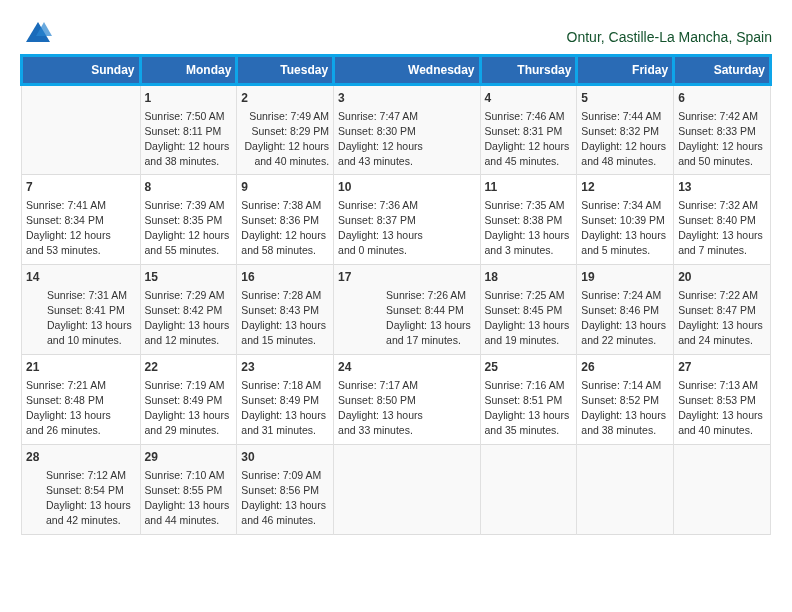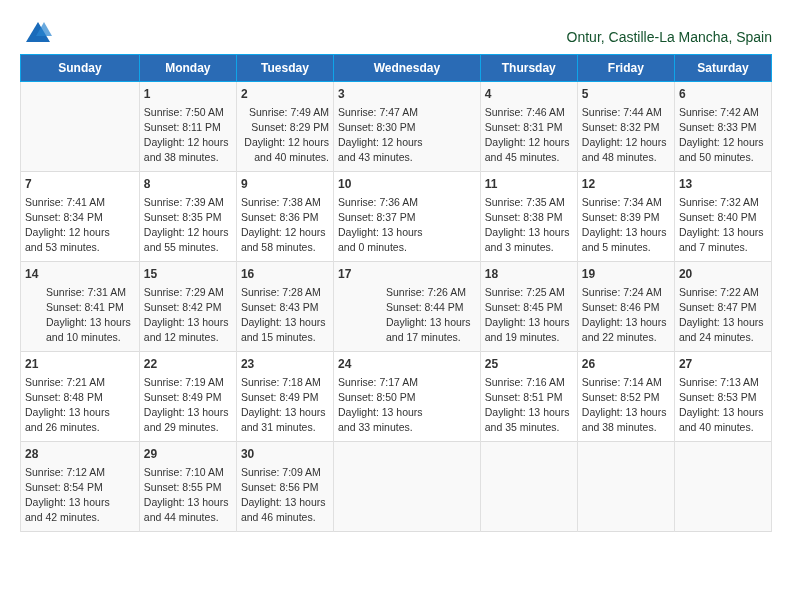--- a/index.html
+++ b/index.html
@@ -52,24 +52,24 @@
       width: 100%;
       border-collapse: collapse;
       font-size: 11px;
     }
     thead tr {
       background-color: #2a6bb5;
       color: #fff;
     }
     thead th {
       padding: 6px 4px;
-      text-align: center;
+      text-align: right;
       font-size: 12px;
       font-weight: bold;
-      border: 1px solid #0ea5e9;
+      border: 3px solid #0ea5e9;
     }
     tbody tr {
       border-bottom: 1px solid #ddd;
     }
     tbody tr:nth-child(odd) {
       background-color: #f9f9f9;
     }
     tbody tr:nth-child(even) {
       background-color: #fff;
     }
@@ -202,21 +202,21 @@
         <td>
           <span class="day-number">11</span>
           <div class="day-info" style="white-space: pre-line;">Sunrise: 7:35 AM
 Sunset: 8:38 PM
 Daylight: 13 hours
 and 3 minutes.</div>
         </td>
         <td>
           <span class="day-number">12</span>
           <div class="day-info" style="white-space: pre-line;">Sunrise: 7:34 AM
-Sunset: 8:39 PM
+Sunset: 10:39 PM
 Daylight: 13 hours
 and 5 minutes.</div>
         </td>
         <td>
           <span class="day-number">13</span>
           <div class="day-info" style="white-space: pre-line;">Sunrise: 7:32 AM
 Sunset: 8:40 PM
 Daylight: 13 hours
 and 7 minutes.</div>
         </td>
@@ -319,21 +319,21 @@
           <span class="day-number">27</span>
           <div class="day-info" style="white-space: pre-line;">Sunrise: 7:13 AM
 Sunset: 8:53 PM
 Daylight: 13 hours
 and 40 minutes.</div>
         </td>
       </tr>
       <tr>
         <td>
           <span class="day-number">28</span>
-          <div class="day-info" style="white-space: pre-line;">Sunrise: 7:12 AM
+          <div class="day-info" style="white-space: pre-line; margin-left: 20px;">Sunrise: 7:12 AM
 Sunset: 8:54 PM
 Daylight: 13 hours
 and 42 minutes.</div>
         </td>
         <td>
           <span class="day-number">29</span>
           <div class="day-info" style="white-space: pre-line;">Sunrise: 7:10 AM
 Sunset: 8:55 PM
 Daylight: 13 hours
 and 44 minutes.</div>

